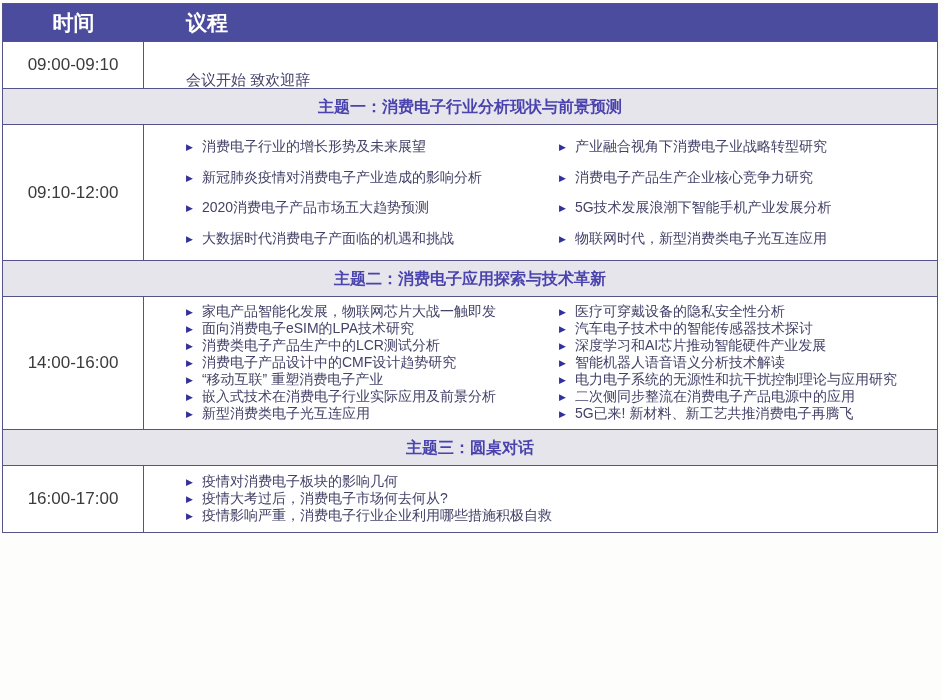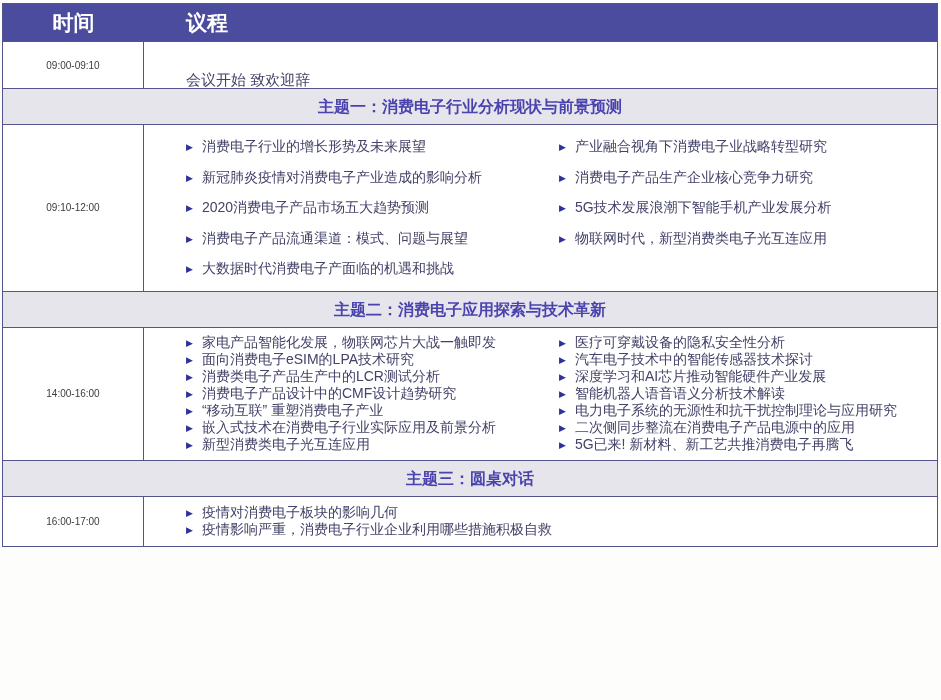--- a/index.html
+++ b/index.html
@@ -50,21 +50,21 @@
   .row{
     display:flex;
     border-top:1px solid var(--border);
     background:#ffffff;
   }
   .row .time-col{
     border-right:1px solid var(--border);
     display:flex;
     align-items:center;
     justify-content:center;
-    font-size:10px;
+    font-size:17px;
     color:var(--time-text);
   }
   .row .agenda-col{
     flex:1;
   }
   .row .agenda-col.simple{
     display:flex;
     align-items:center;
     padding-left:42px;
     font-size:15px;
@@ -133,21 +133,20 @@
 
     <div class="section-row">主题一：消费电子行业分析现状与前景预测</div>
 
     <div class="row">
       <div class="time-col">09:10-12:00</div>
       <div class="agenda-col cols">
         <ul class="agenda-list col-left lh28">
             <li><span class="bullet">▶</span><span>消费电子行业的增长形势及未来展望</span></li>
             <li><span class="bullet">▶</span><span>新冠肺炎疫情对消费电子产业造成的影响分析</span></li>
             <li><span class="bullet">▶</span><span>2020消费电子产品市场五大趋势预测</span></li>
-            <li><span class="bullet">▶</span><span>消费电子产品流通渠道：模式、问题与展望</span></li>
             <li><span class="bullet">▶</span><span>大数据时代消费电子产面临的机遇和挑战</span></li>
           </ul>
         <ul class="agenda-list col-right lh28">
             <li><span class="bullet">▶</span><span>产业融合视角下消费电子业战略转型研究</span></li>
             <li><span class="bullet">▶</span><span>消费电子产品生产企业核心竞争力研究</span></li>
             <li><span class="bullet">▶</span><span>5G技术发展浪潮下智能手机产业发展分析</span></li>
             <li><span class="bullet">▶</span><span>物联网时代，新型消费类电子光互连应用</span></li>
           </ul>
       </div>
     </div>
@@ -178,20 +177,21 @@
       </div>
     </div>
 
     <div class="section-row">主题三：圆桌对话</div>
 
     <div class="row">
       <div class="time-col">16:00-17:00</div>
       <div class="agenda-col">
         <ul class="agenda-list single lh26">
             <li><span class="bullet">▶</span><span>疫情对消费电子板块的影响几何</span></li>
+            <li><span class="bullet">▶</span><span>疫情大考过后，消费电子市场何去何从?</span></li>
             <li><span class="bullet">▶</span><span>疫情影响严重，消费电子行业企业利用哪些措施积极自救</span></li>
           </ul>
       </div>
     </div>
 
   </div>
 
 </div>
 
 </body></html>

